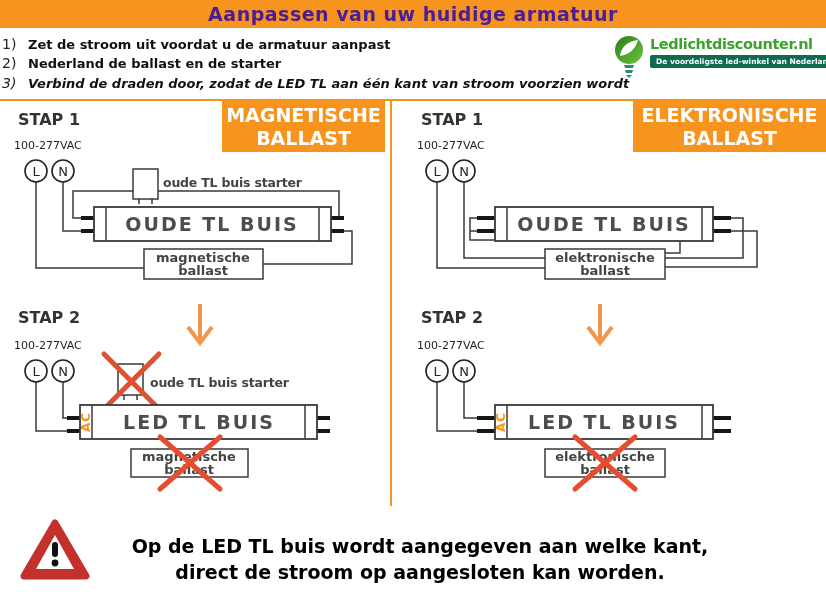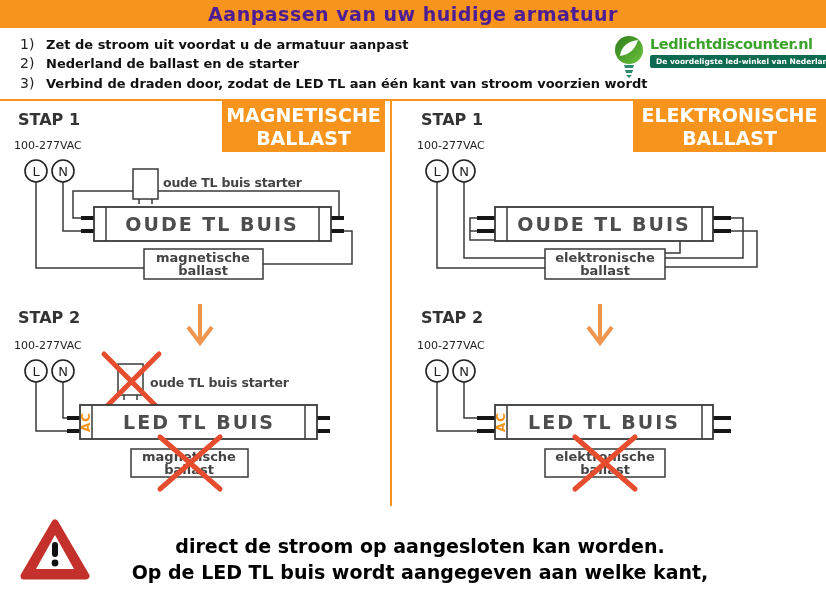--- a/index.html
+++ b/index.html
@@ -3,21 +3,21 @@
 <meta charset="utf-8">
 <style>
   html,body{margin:0;padding:0;background:#fff;}
   .stage{position:relative;width:826px;height:598px;background:#fff;overflow:hidden;
          font-family:"DejaVu Sans","Liberation Sans",sans-serif;}
   .abs{position:absolute;}
 
   .header{left:0;top:0;width:826px;height:28px;background:#F7941D;color:#4c1d95;
           font-size:19px;font-weight:bold;text-align:center;line-height:28px;letter-spacing:.5px;}
 
-  .instr-row{left:20px;height:20px;font-size:13px;color:#111;white-space:nowrap;}
+  .instr-row{left:2px;height:20px;font-size:13px;color:#111;white-space:nowrap;}
   .instr-num{display:inline-block;width:26px;font-size:14px;font-weight:400;color:#222;}
   .instr-text{font-weight:bold;}
 
   .logo{left:612px;top:34px;display:flex;align-items:flex-start;gap:4px;}
   .logo-name{color:#3BA32A;font-size:14.5px;font-weight:bold;letter-spacing:-0.4px;line-height:20px;}
   .logo-tag{background:#0E6B52;color:#fff;font-size:7.5px;font-weight:bold;
             padding:2px 6px;border-radius:2px;margin-top:1px;white-space:nowrap;}
 
   .hline{left:0;top:99px;width:826px;height:2px;background:#F7941D;}
   .vdivider{left:390px;top:100px;width:2px;height:406px;background:#F7941D;}
@@ -53,21 +53,21 @@
 <div class="stage">
 
   <div class="abs header">Aanpassen van uw huidige armatuur</div>
 
   <div class="abs instr-row" style="top:36px;">
     <span class="instr-num">1)</span><span class="instr-text">Zet de stroom uit voordat u de armatuur aanpast</span>
   </div>
   <div class="abs instr-row" style="top:55px;">
     <span class="instr-num">2)</span><span class="instr-text">Nederland de ballast en de starter</span>
   </div>
-  <div class="abs instr-row" style="top:75px;">
+  <div class="abs instr-row" style="top:75px;font-style:italic;">
     <span class="instr-num">3)</span><span class="instr-text">Verbind de draden door, zodat de LED TL aan één kant van stroom voorzien wordt</span>
   </div>
 
   <div class="abs logo">
     <svg width="34" height="46" viewBox="0 0 34 46">
       <defs>
         <linearGradient id="bulbg" x1="0" y1="0" x2="1" y2="1">
           <stop offset="0" stop-color="#2E7D1E"></stop>
             <stop offset="1" stop-color="#6CC53A"></stop>
         </linearGradient>
@@ -266,17 +266,17 @@
   </svg>
 
   <svg class="abs" style="left:20px;top:518px;" width="70" height="64" viewBox="0 0 70 64">
     <path d="M35,5 L66,58 L4,58 Z" fill="#C4312C" stroke="#C4312C" stroke-width="7" stroke-linejoin="round"></path>
     <path d="M35,17 L54,51 L16,51 Z" fill="#fff"></path>
     <rect x="32" y="24" width="6" height="15" rx="3" fill="#111"></rect>
     <circle cx="35" cy="45" r="3.4" fill="#111"></circle>
   </svg>
 
   <div class="abs warn-text">
+    <div>Op de LED TL buis wordt aangegeven aan welke kant,</div>
     <div>direct de stroom op aangesloten kan worden.</div>
-    <div>Op de LED TL buis wordt aangegeven aan welke kant,</div>
   </div>
 
 </div>
 
 </body></html>

